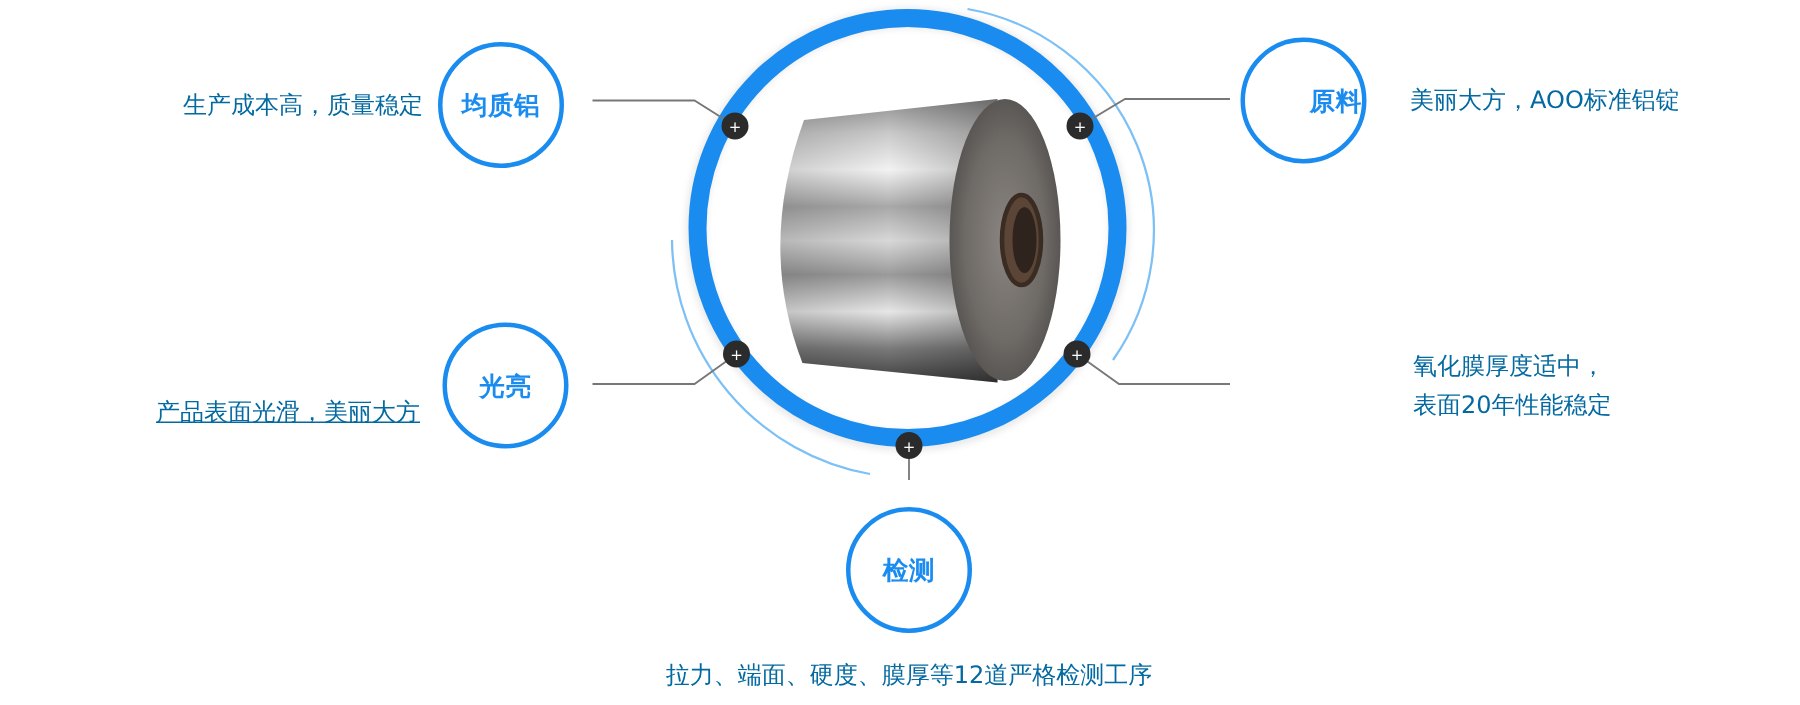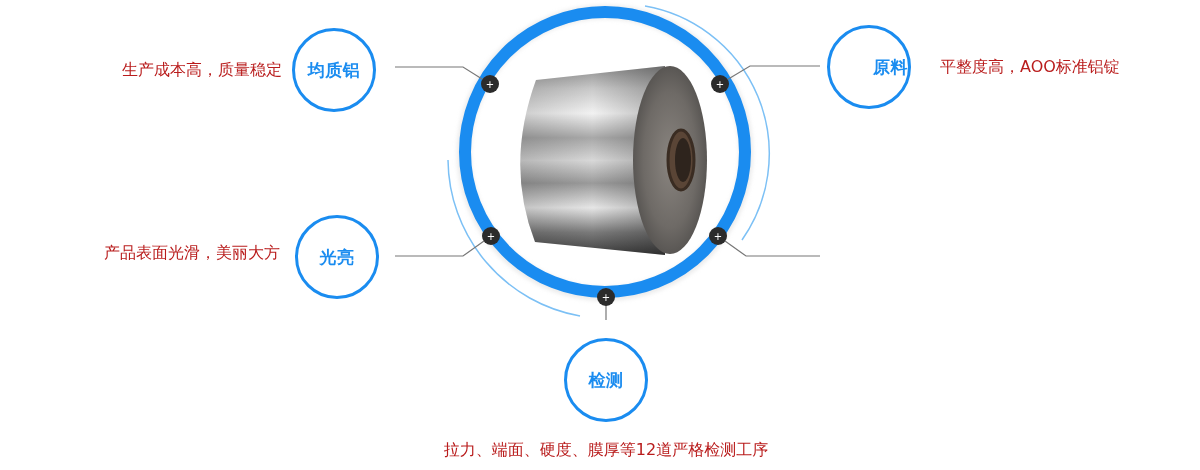--- a/index.html
+++ b/index.html
@@ -4,21 +4,21 @@
 <style>
   html, body { margin: 0; padding: 0; background: #ffffff; }
   body { width: 1200px; height: 470px; position: relative; overflow: hidden;
          font-family: "DejaVu Sans", "Liberation Sans", sans-serif; }
   .stage { position: absolute; left: 0; top: 0; width: 1200px; height: 470px; }
   svg.diagram { position: absolute; left: 0; top: 0; }
   .feature { position: absolute; width: 84px; height: 84px; border-radius: 50%;
              border: 3px solid #1a8cf0; box-sizing: border-box; background: #fff;
              display: flex; align-items: center; justify-content: center; }
   .feature span { color: #1a8cf0; font-size: 17px; font-weight: bold; letter-spacing: 0.5px; }
-  .desc { position: absolute; color: #b91c1c; font-size: 16px; line-height: 26px; white-space: nowrap; }
+  .desc { position: absolute; color: #0369a1; font-size: 16px; line-height: 26px; white-space: nowrap; }
   .desc.right { text-align: right; }
   .desc.center { text-align: center; width: 500px; }
 </style>
 </head>
 <body>
 
 <div class="stage">
 
   <svg class="diagram" width="1200" height="470" viewBox="0 0 1200 470">
     <defs>
@@ -99,26 +99,30 @@
   </svg>
 
   <div class="feature" style="left:292px; top:28px;">
     <span>均质铝</span>
   </div>
   <div class="desc right" style="right:918px; top:57px;">生产成本高，质量稳定</div>
 
   <div class="feature" style="left:827px; top:25px;justify-content:flex-end;">
     <span>原料</span>
   </div>
-  <div class="desc" style="left:940px; top:54px;">平整度高，AOO标准铝锭</div>
+  <div class="desc" style="left:940px; top:54px;">美丽大方，AOO标准铝锭</div>
 
   <div class="feature" style="left:295px; top:215px;text-align:center;">
     <span>光亮</span>
   </div>
-  <div class="desc right" style="right:920px; top:240px;">产品表面光滑，美丽大方</div>
+  <div class="desc right" style="right:920px; top:262px;text-decoration:underline;">产品表面光滑，美丽大方</div>
 
+  <div class="desc" style="left:942px; top:231px;">
+    <div>氧化膜厚度适中，</div>
+    <div>表面20年性能稳定</div>
+  </div>
 
   <div class="feature" style="left:564px; top:338px;">
     <span>检测</span>
   </div>
   <div class="desc center" style="left:356px; top:437px;text-align:center;">拉力、端面、硬度、膜厚等12道严格检测工序</div>
 
 </div>
 
 </body></html>

